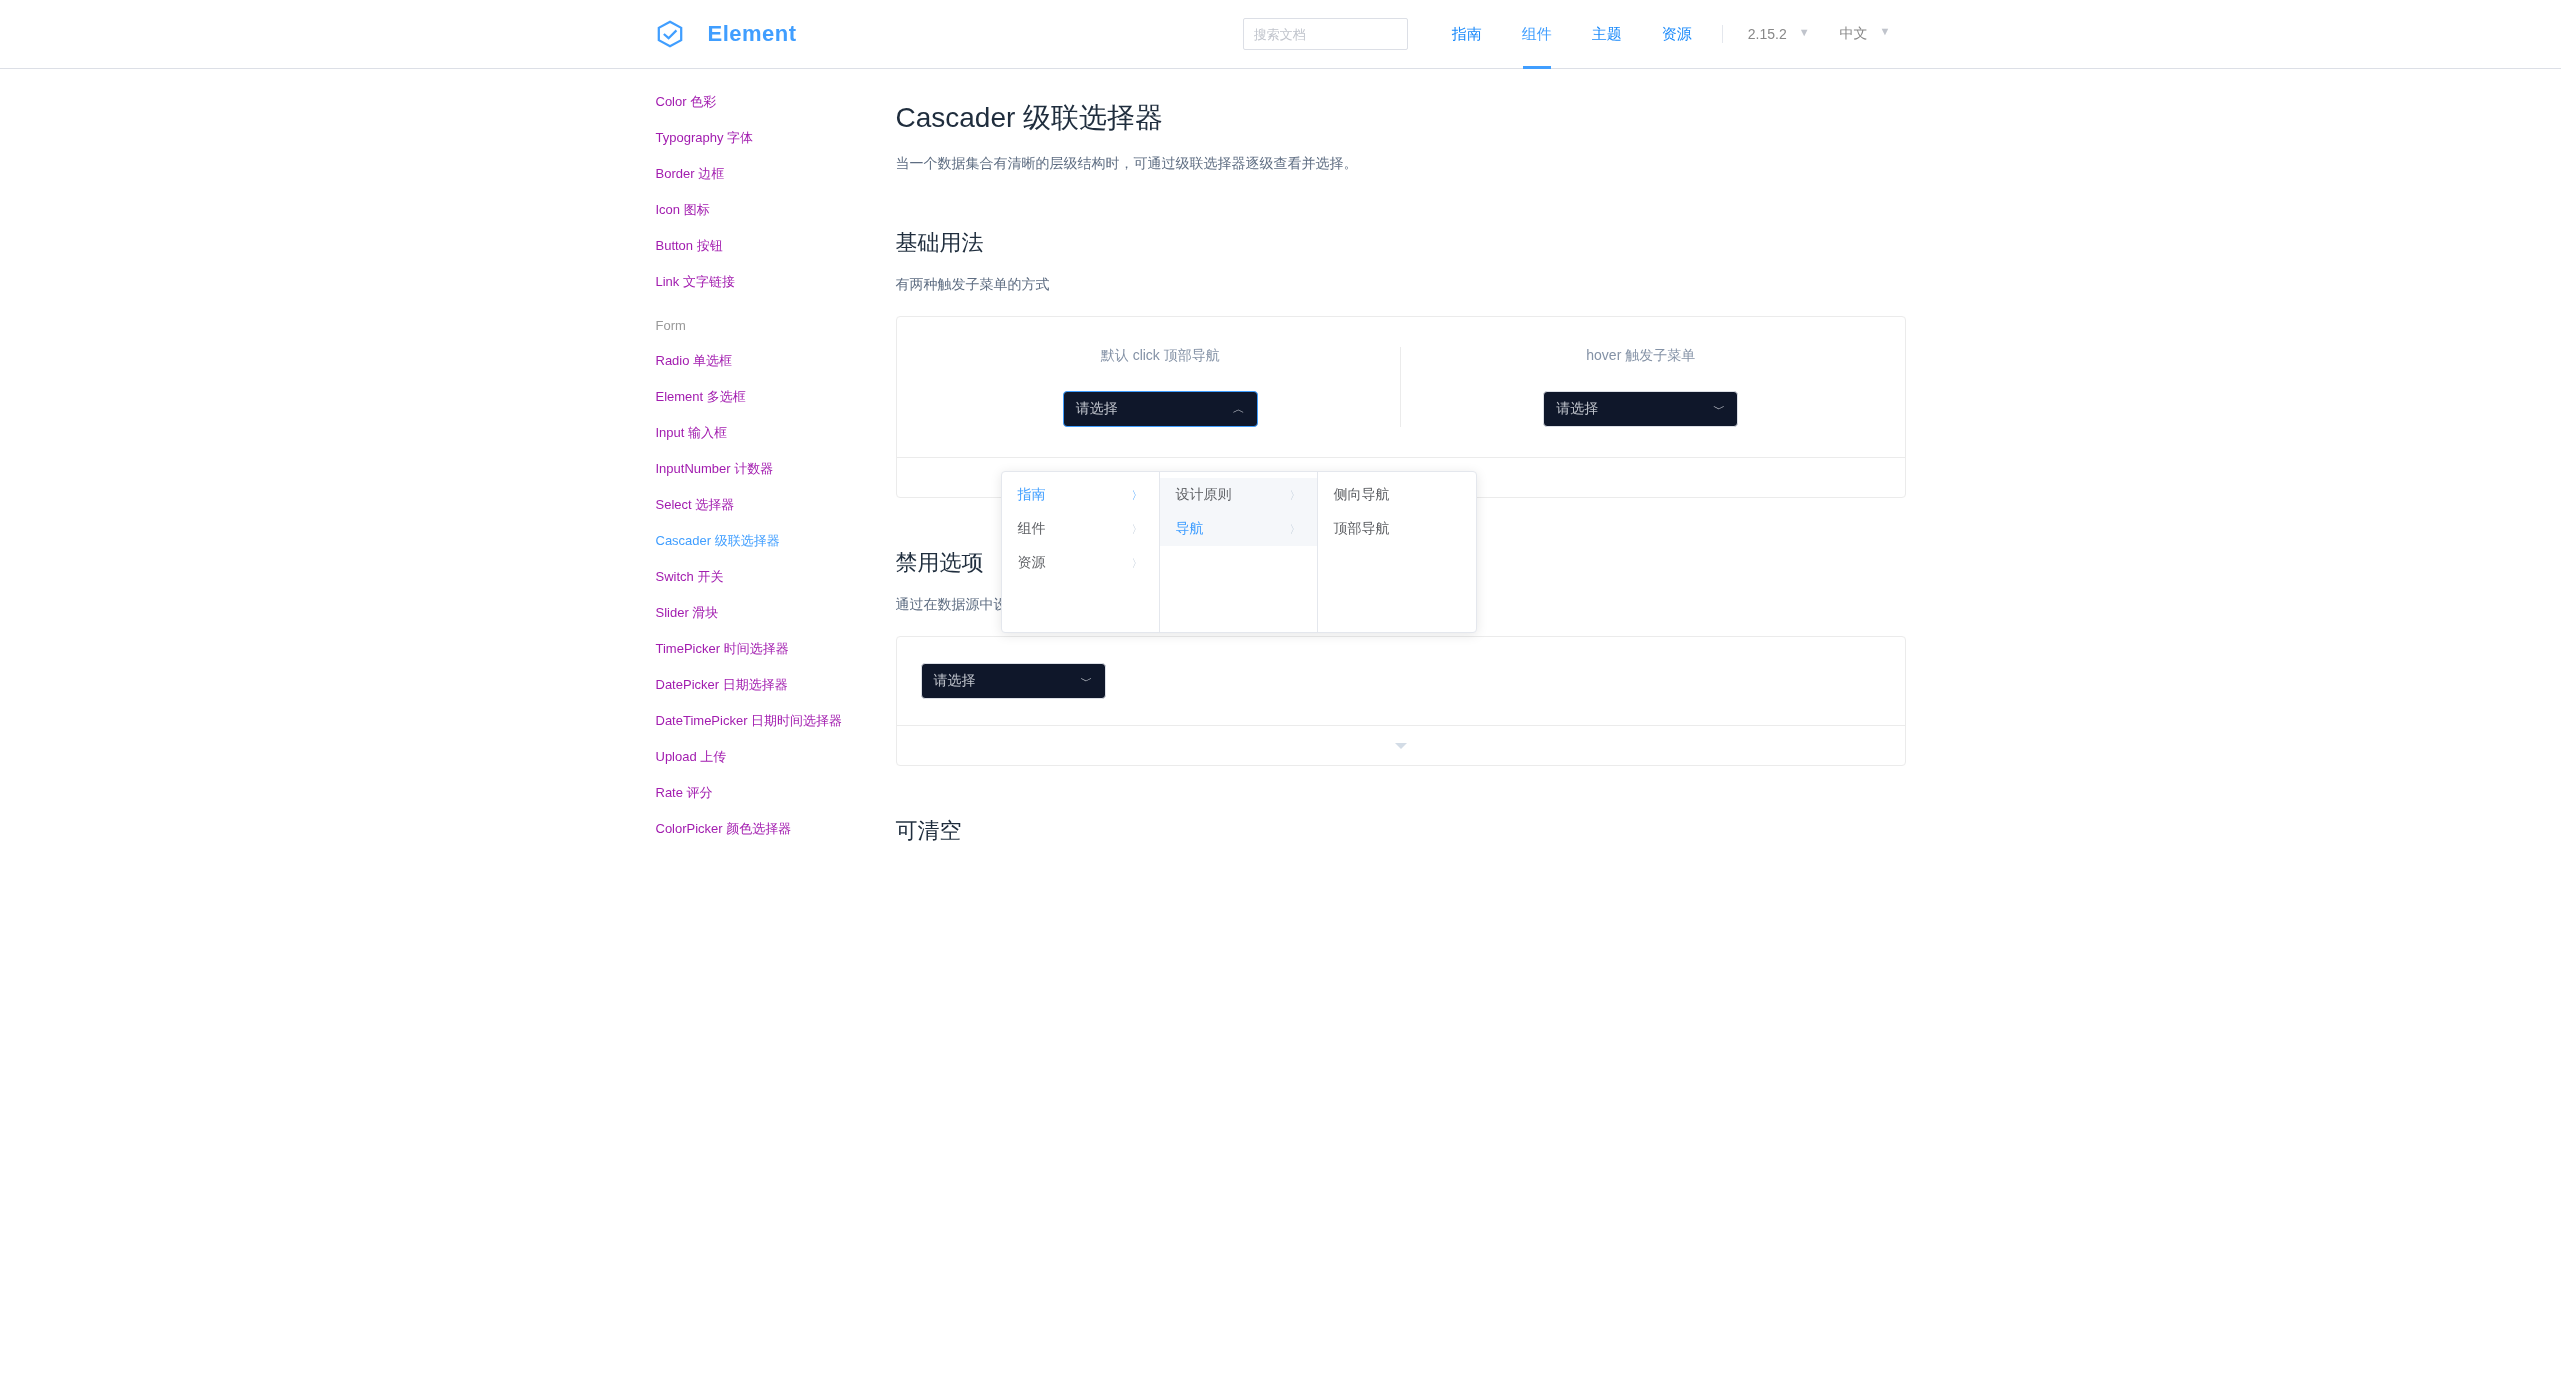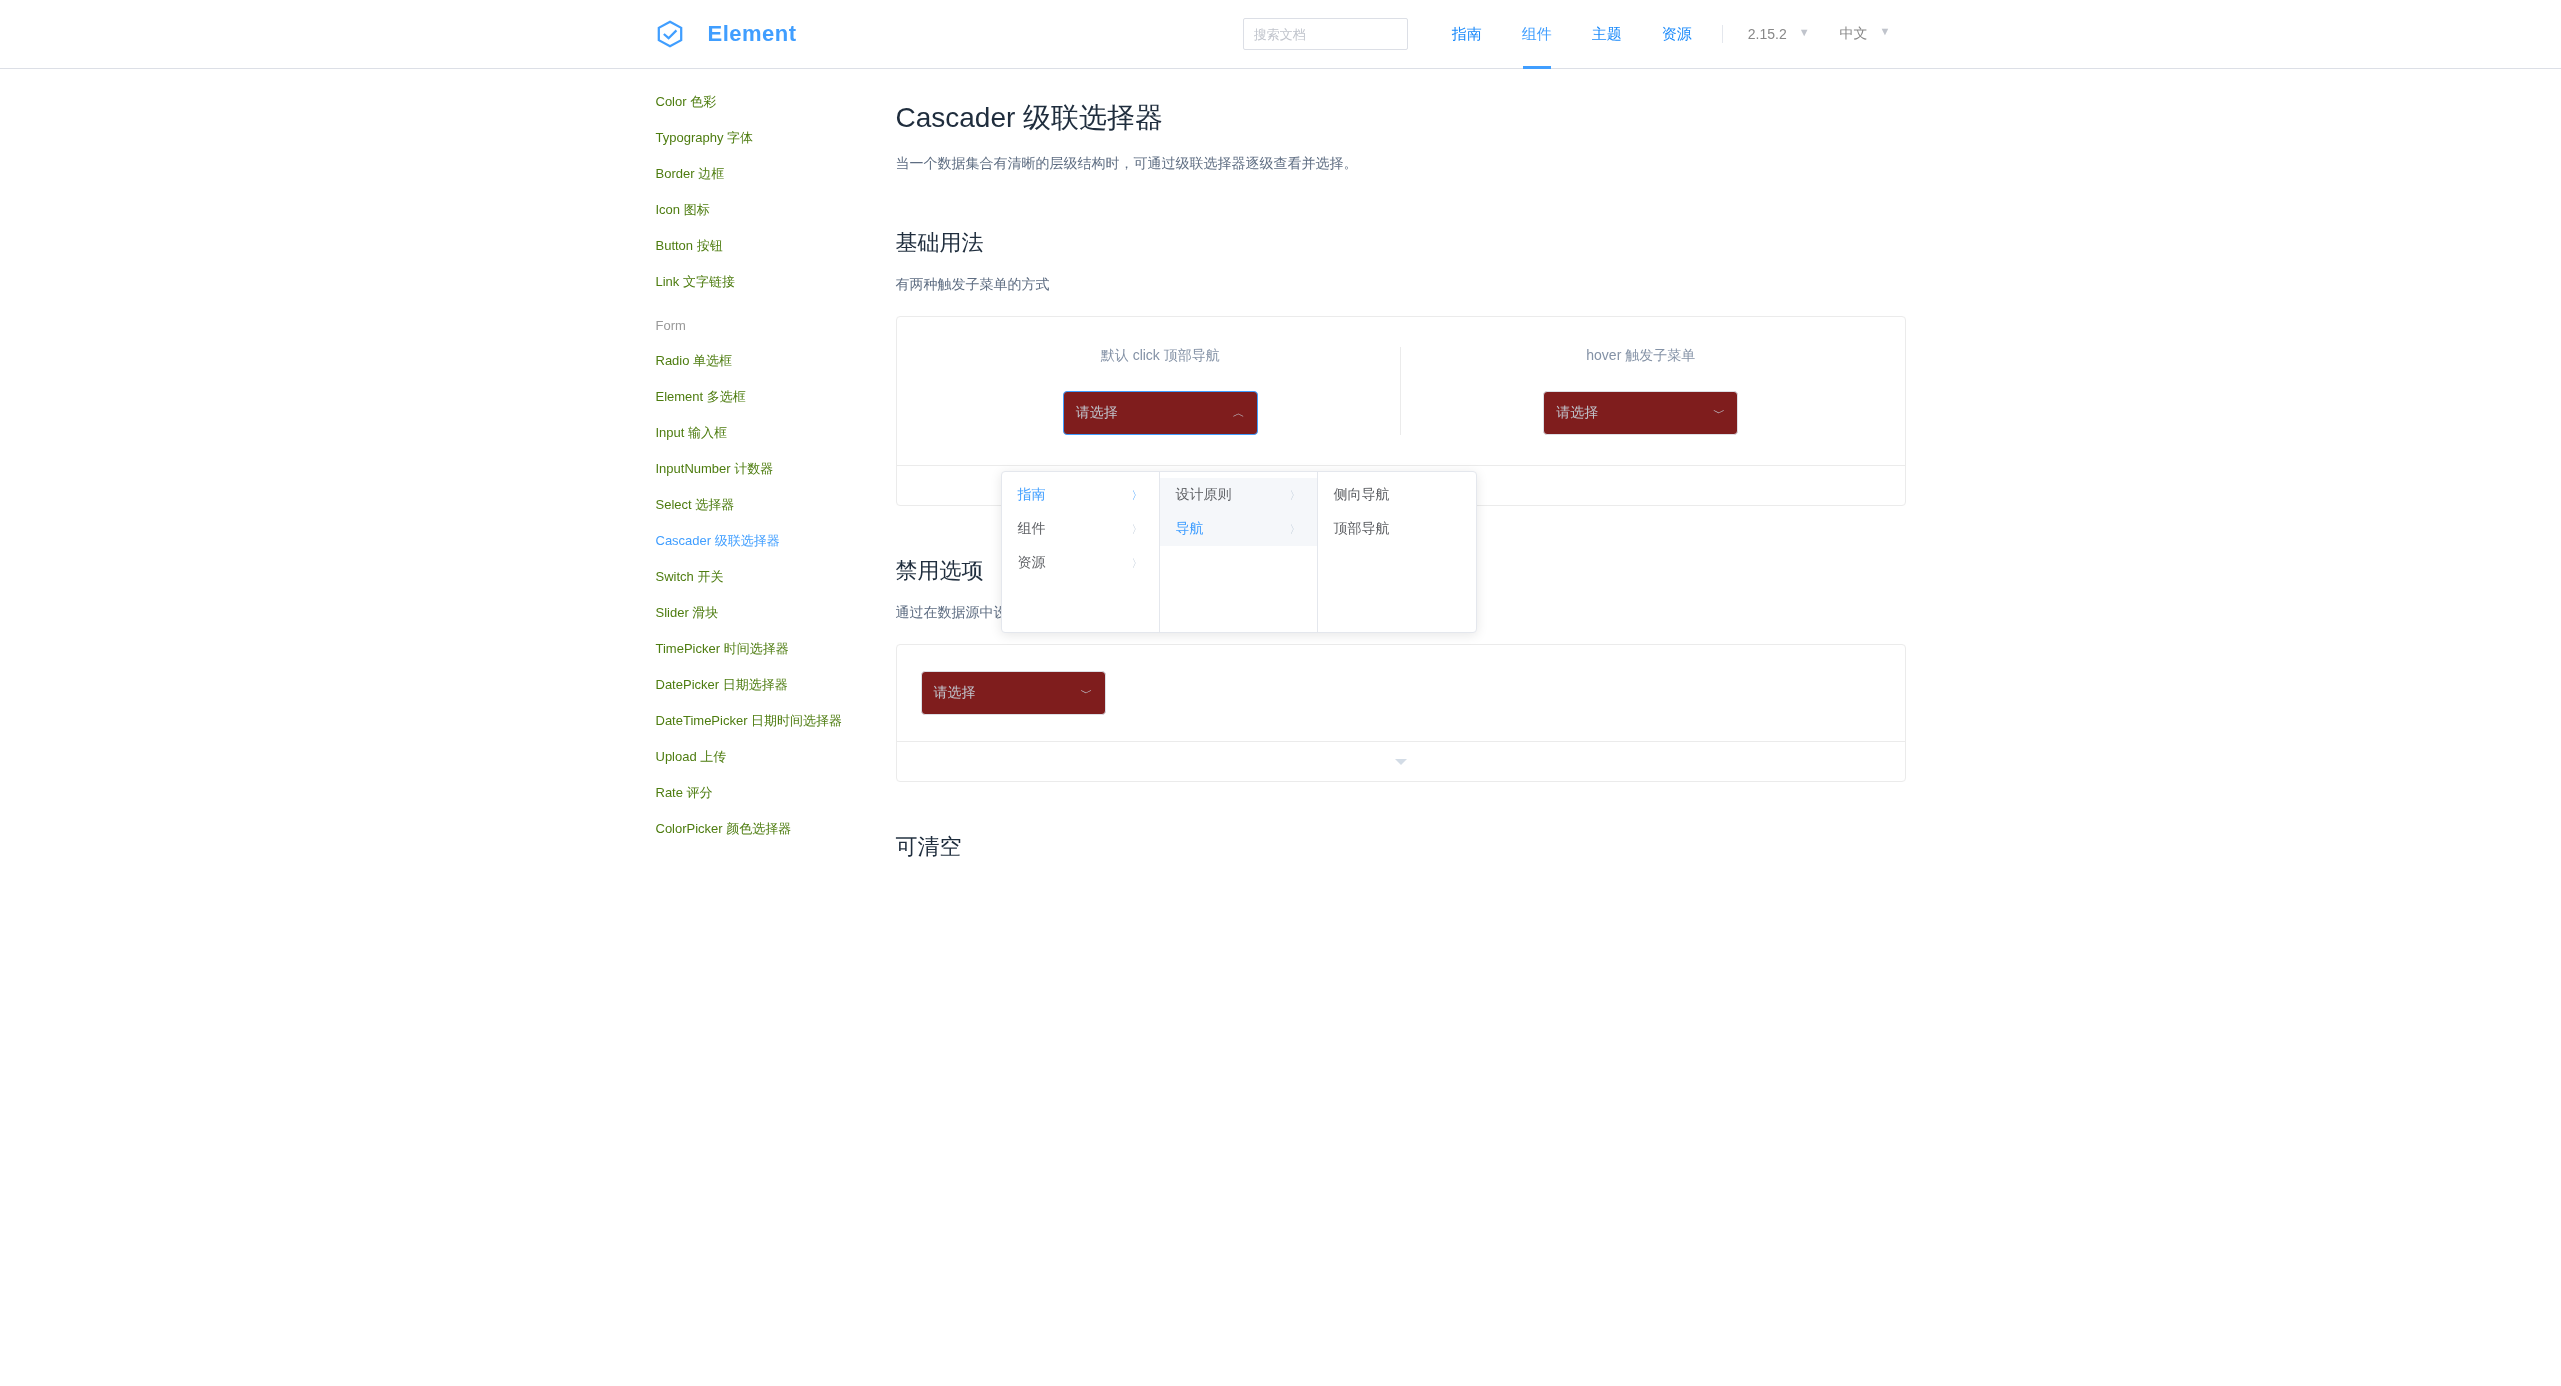--- a/index.html
+++ b/index.html
@@ -92,21 +92,21 @@
   }
   .content {
     flex: 1;
     padding: 30px 0 60px 0;
   }
 
   .side-item {
     display: block;
     padding: 9px 0;
     font-size: 13px;
-    color: #4d7c0f;
+    color: #a21caf;
     text-decoration: none;
   }
   .side-item.active { color: #409eff; }
   .side-group {
     color: #999;
     font-size: 13px;
     padding: 18px 0 10px 0;
   }
 
   
@@ -162,29 +162,29 @@
   }
   .caret {
     width: 0; height: 0;
     border-left: 6px solid transparent;
     border-right: 6px solid transparent;
     border-top: 6px solid #d3dce6;
   }
 
   
   .el-input {
-    width: 195px; height: 44px;
+    width: 195px; height: 36px;
     border: 1px solid #dcdfe6;
     border-radius: 4px;
     display: flex;
     align-items: center;
     padding: 0 12px;
     color: #c0c4cc;
     font-size: 14px;
-    background: #7f1d1d;
+    background: #0f172a;
     position: relative;
   }
   .el-input.focus { border-color: #409eff; }
   .el-input .arrow {
     margin-left: auto;
     font-size: 12px;
     color: #c0c4cc;
   }
 
   

